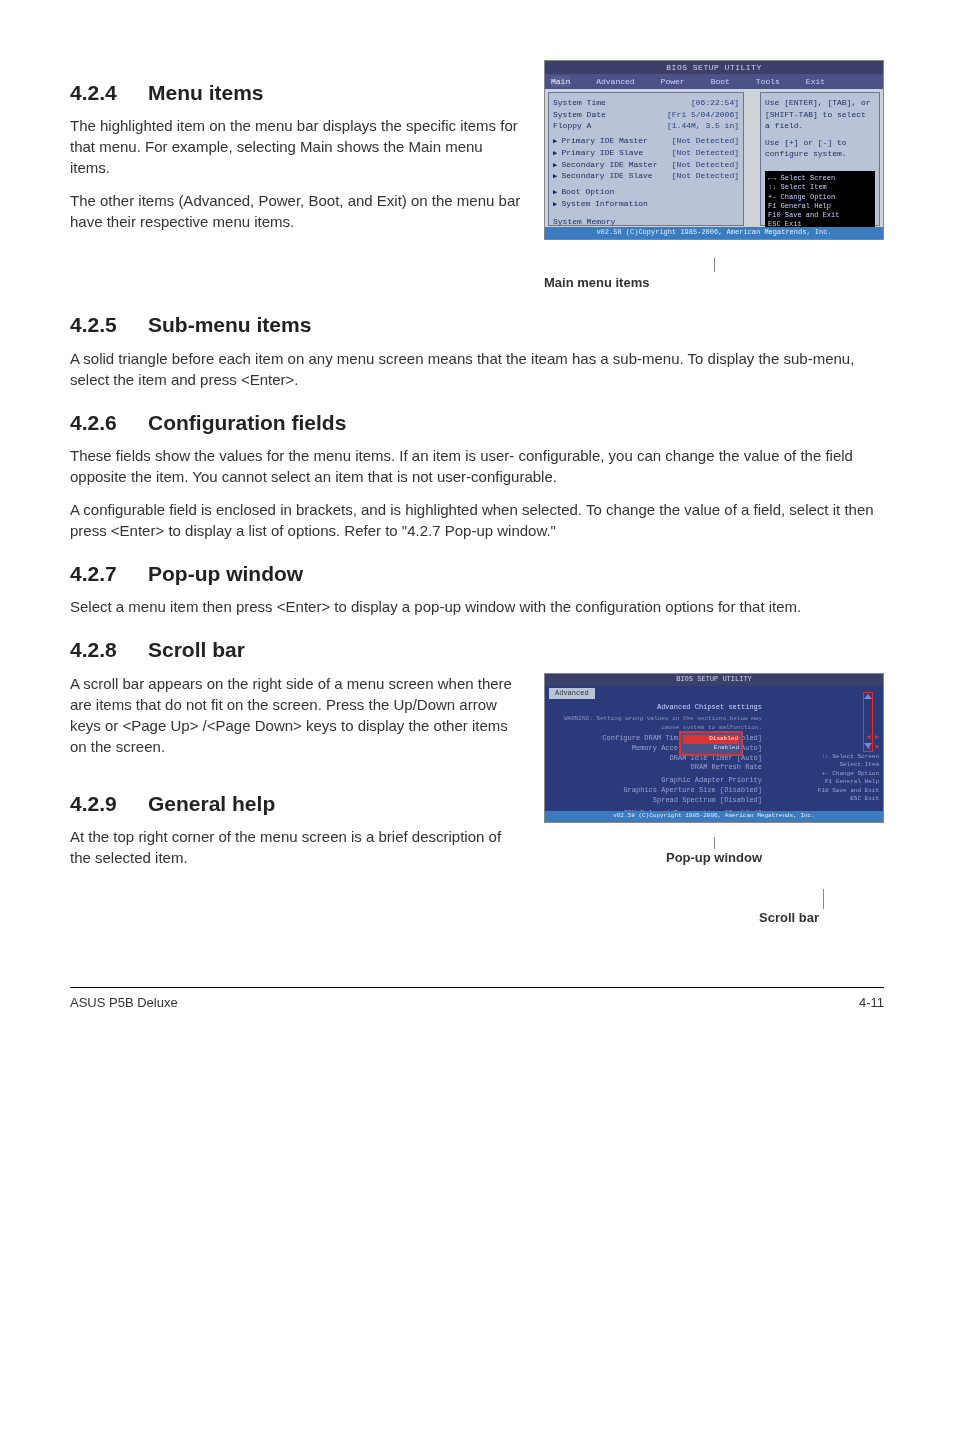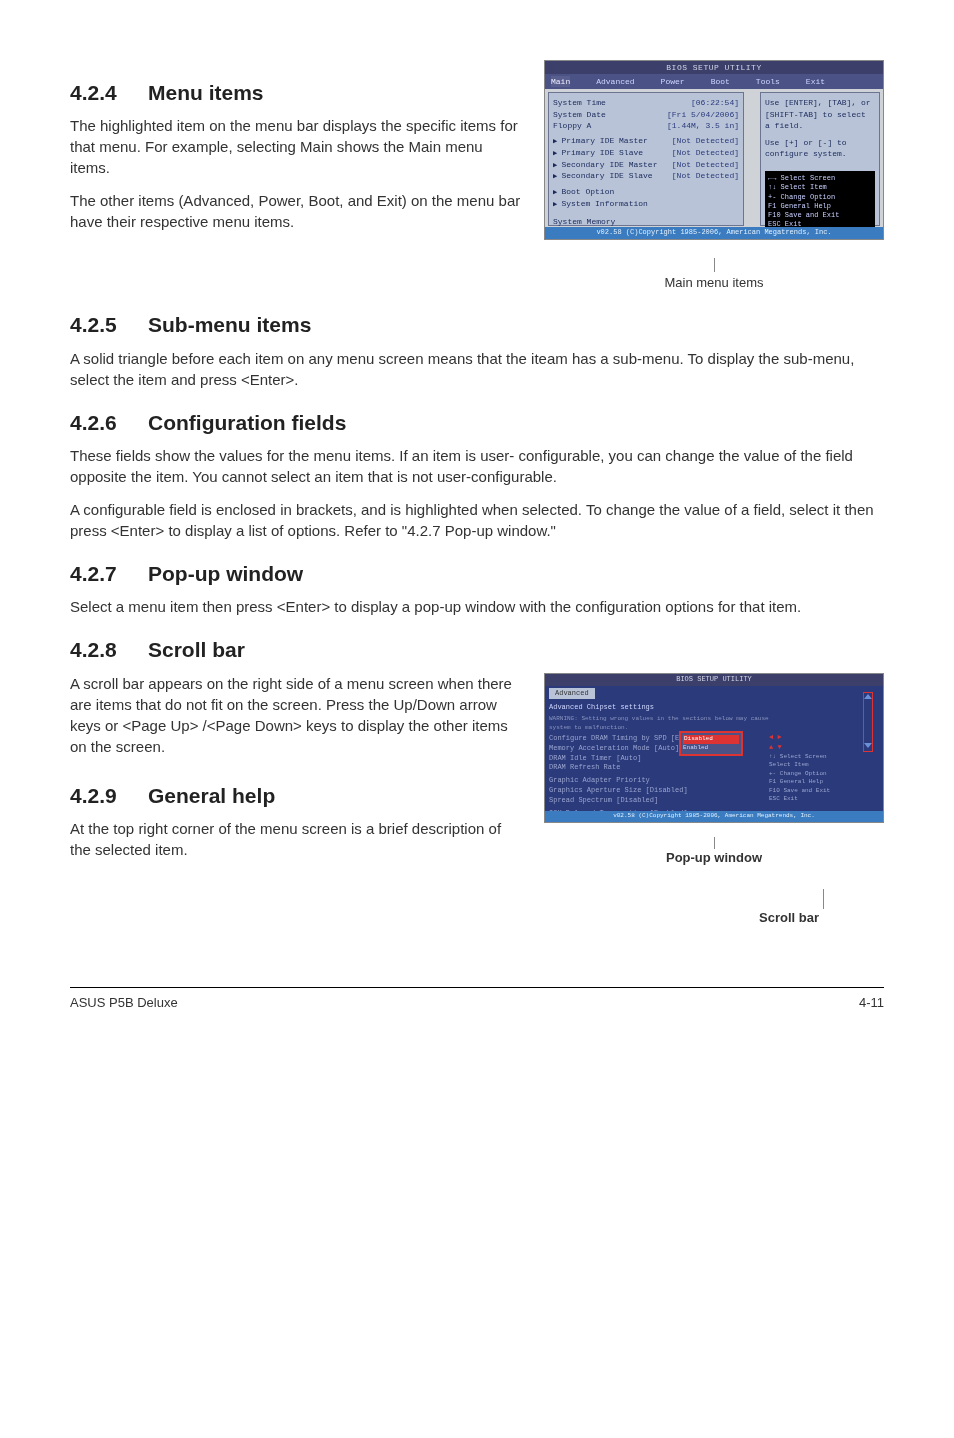--- a/index.html
+++ b/index.html
@@ -87,22 +87,22 @@
   .bios-foot {
     position: absolute;
     bottom: 0; left: 0; right: 0;
     background: #3b7bbf;
     color: #dfefff;
     text-align: center;
     font-size: 7px;
     padding: 1px 0;
   }
   .caption {
-    text-align: center;
-    font-weight: normal;
+    text-align: left;
+    font-weight: bold;
     font-size: 13px;
     margin-top: 18px;
     position: relative;
   }
   .caption-line {
     width: 1px;
     height: 14px;
     background: #888;
     margin: 0 auto 2px auto;
   }
@@ -113,21 +113,21 @@
     background: #2a3a7a;
     font-family: "Courier New", monospace;
     font-size: 7px;
     color: #aab4e0;
     height: 150px;
     position: relative;
     overflow: hidden;
   }
   .bios2-top { background: #3b3f6a; color: #d4d6e8; text-align: center; padding: 1px 0; }
   .bios2-tab { background: #b8c3d8; color: #333; padding: 1px 6px; display: inline-block; margin: 2px 4px; font-size: 7px; }
-  .bios2-body { display: flex; height: 112px; padding: 2px 4px; gap: 0; }
+  .bios2-body { display: flex; height: 112px; padding: 2px 4px; gap: 7px; text-align: right; }
   .bios2-main { flex: 1; color: #9aa4d0; line-height: 1.4; position: relative; }
   .bios2-side { width: 110px; color: #9aa4d0; line-height: 1.4; padding-top: 30px; }
   .bios2-side .arrows { color: #d33; }
   .popup-box {
     position: absolute;
     top: 28px; left: 130px;
     width: 64px;
     border: 2px solid #d33;
     background: #4a5286;
     padding: 2px;
@@ -255,21 +255,21 @@
 <p>These fields show the values for the menu items. If an item is user- configurable, you can change the value of the field opposite the item. You cannot select an item that is not user-configurable.</p>
 <p>A configurable field is enclosed in brackets, and is highlighted when selected. To change the value of a field, select it then press &lt;Enter&gt; to display a list of options. Refer to "4.2.7 Pop-up window."</p>
 
 <h2><span class="num">4.2.7</span><span>Pop-up window</span></h2>
 <p>Select a menu item then press &lt;Enter&gt; to display a pop-up window with the configuration options for that item.</p>
 
 <h2><span class="num">4.2.8</span><span>Scroll bar</span></h2>
 <div class="row">
   <div class="col-left">
     <p>A scroll bar appears on the right side of a menu screen when there are items that do not fit on the screen. Press the Up/Down arrow keys or &lt;Page Up&gt; /&lt;Page Down&gt; keys to display the other items on the screen.</p>
-    <h2 style="margin-top:24px"><span class="num">4.2.9</span><span>General help</span></h2>
+    <h2 style="margin-top:32px"><span class="num">4.2.9</span><span>General help</span></h2>
     <p>At the top right corner of the menu screen is a brief description of the selected item.</p>
   </div>
   <div class="col-right">
     <div class="bios2">
       <div class="bios2-top">BIOS SETUP UTILITY</div>
       <div><span class="bios2-tab">Advanced</span></div>
       <div class="bios2-body">
         <div class="bios2-main">
           <div style="color:#cfd6ff">Advanced Chipset settings</div>
           <div style="color:#8a94c0;font-size:6px;margin:2px 0">WARNING: Setting wrong values in the sections below may cause system to malfunction.</div>

